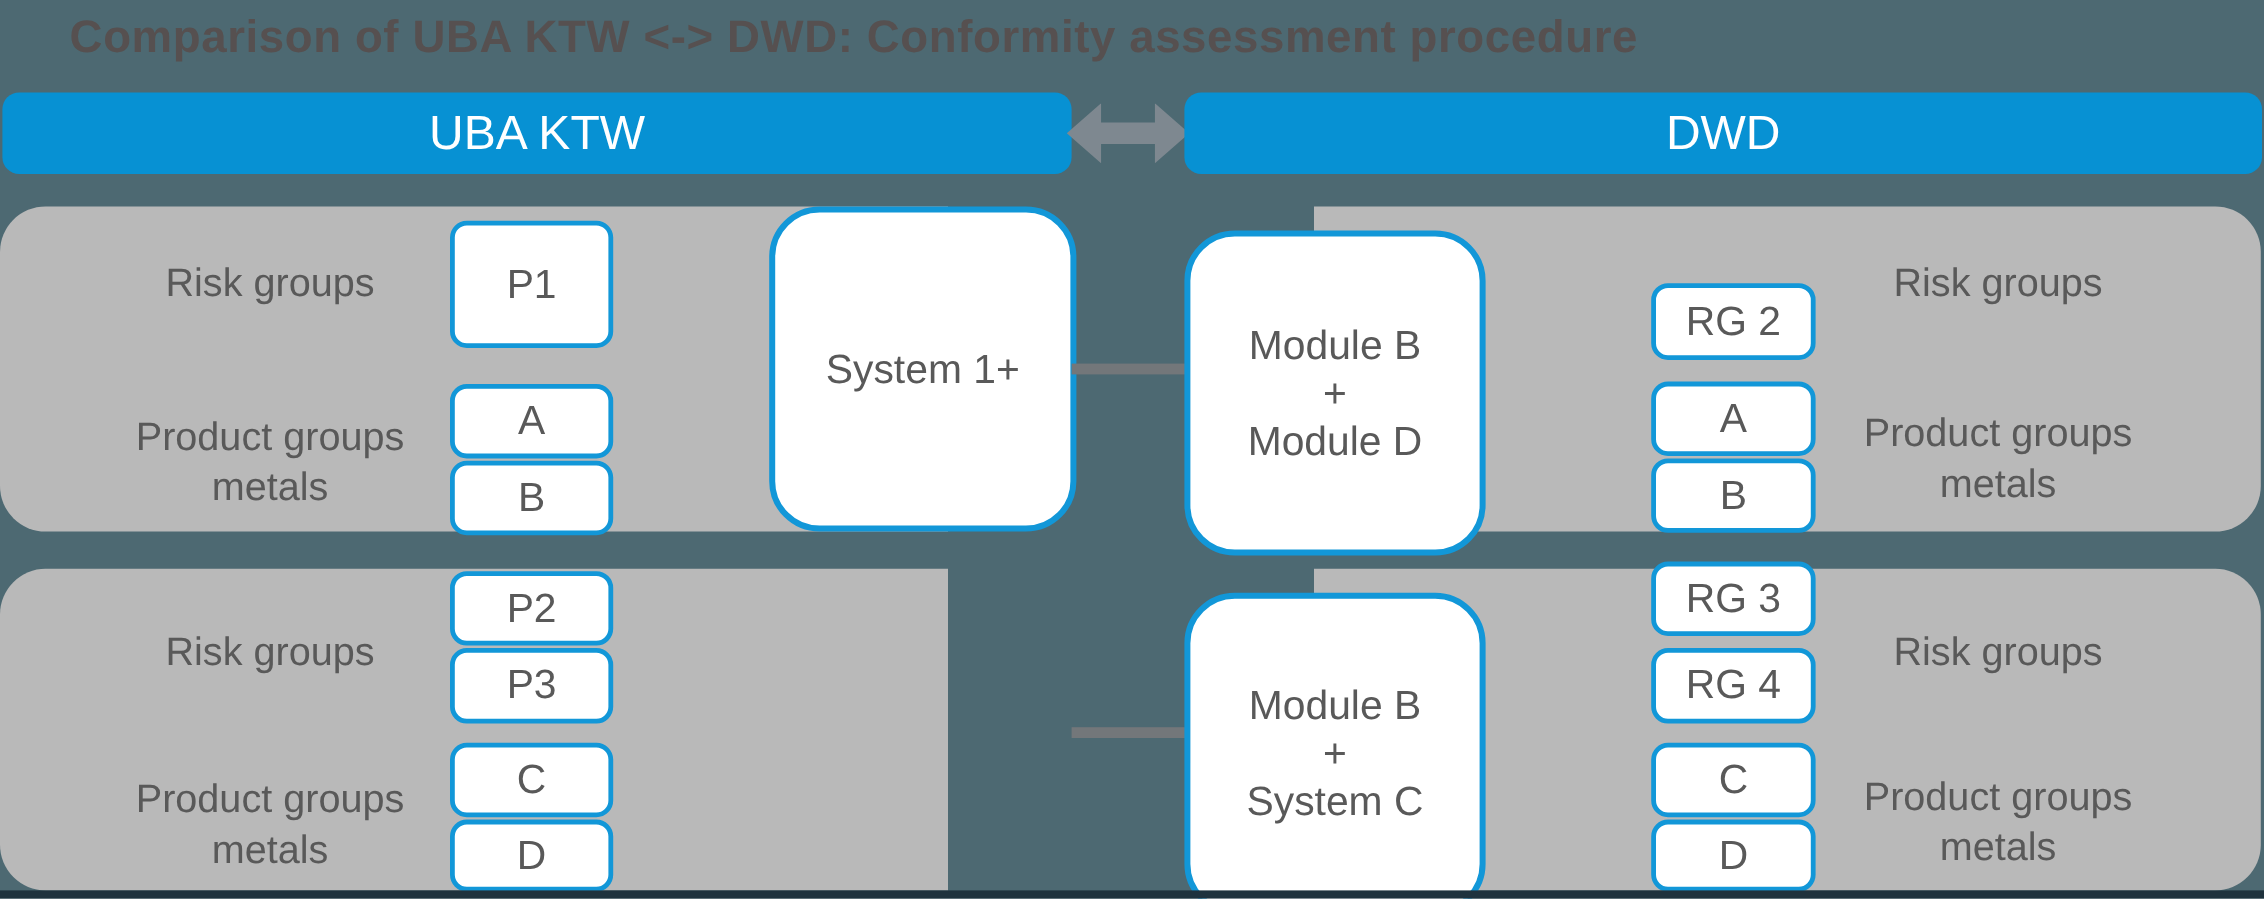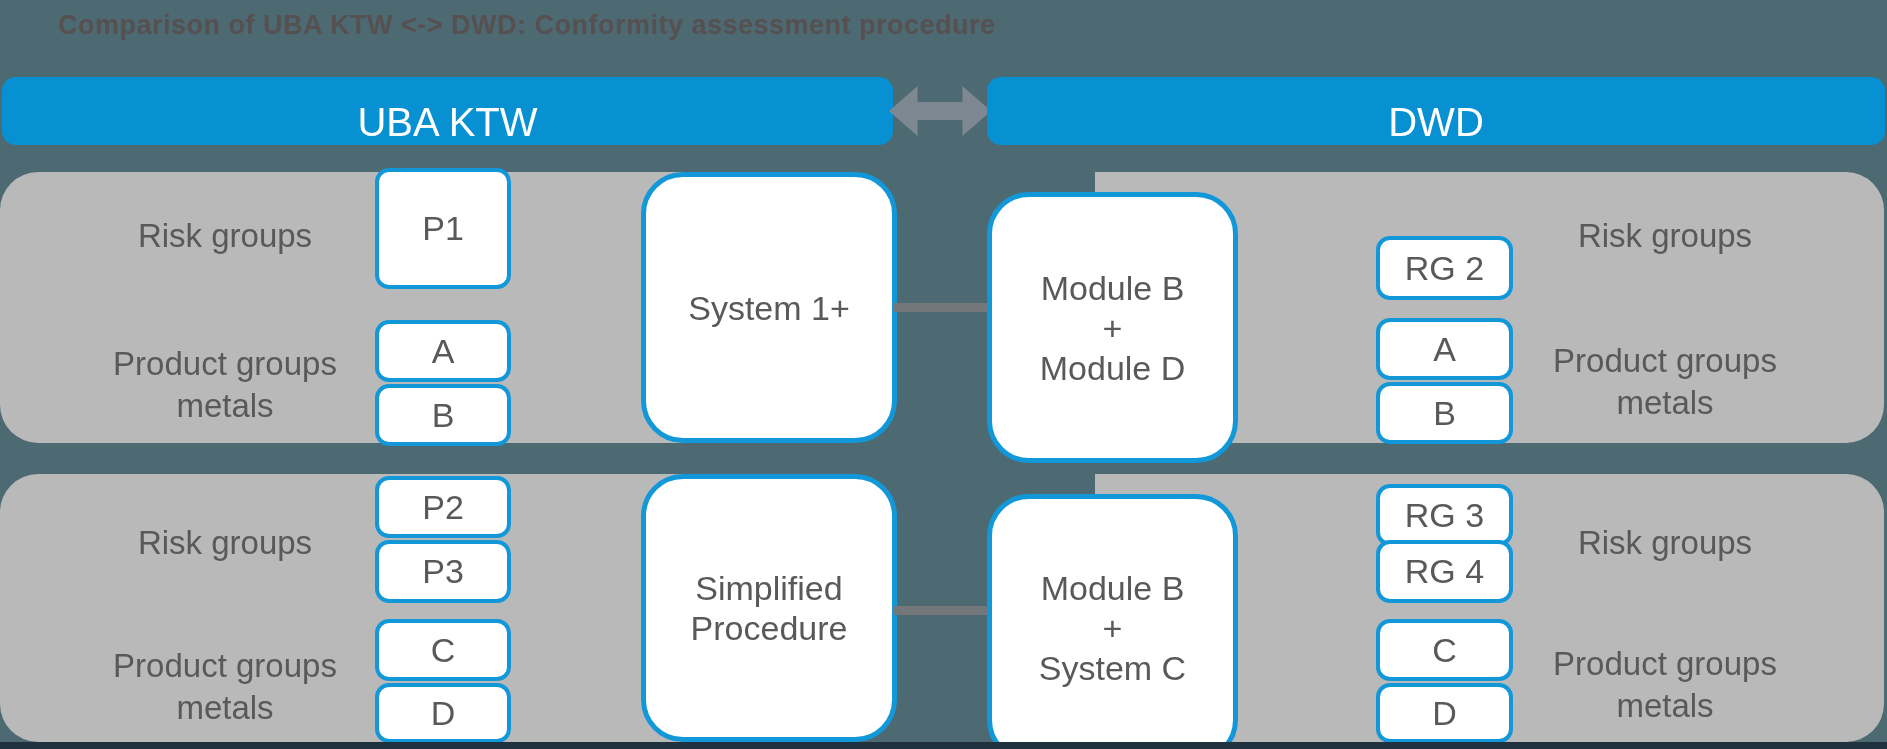--- a/index.html
+++ b/index.html
@@ -5,24 +5,24 @@
   :root{
     --blue:#0791d3; --border-blue:#1297d8; --band-gray:#b9b9b9; --bg-slate:#4d6972;
     --bottom-strip:#1f323d; --text-gray:#595959; --title-gray:#565050;
     --connector-gray:#73777a; --arrow-gray:#7e8890; --box-white:#ffffff;
   }
   *{box-sizing:border-box;margin:0;padding:0;}
   html,body{background:#fff;}
   body{font-family:"Liberation Sans",sans-serif;}
   .canvas{position:relative;width:1887px;height:749px;background:var(--bg-slate);overflow:hidden;}
 
-  .title{position:absolute;left:58px;top:10px;font-size:27px;font-weight:bold;color:var(--title-gray);white-space:nowrap;letter-spacing:0.5px;}
+  .title{position:absolute;left:58px;top:10px;font-size:38px;font-weight:bold;color:var(--title-gray);white-space:nowrap;letter-spacing:0.5px;}
 
   .bar{position:absolute;top:77px;height:68px;background:var(--blue);border-radius:14px;
-       display:flex;align-items:flex-end;justify-content:center;color:#fff;font-size:40px;}
+       display:flex;align-items:center;justify-content:center;color:#fff;font-size:40px;}
   #bar-left{left:2px;width:891px;}
   #bar-right{left:987px;width:898px;}
 
   .arrow{position:absolute;left:889px;top:86px;width:102px;height:50px;background:var(--arrow-gray);
          clip-path:polygon(0% 50%,28% 0%,28% 32%,72% 32%,72% 0%,100% 50%,72% 100%,72% 68%,28% 68%,28% 100%);}
 
   .band{position:absolute;background:var(--band-gray);}
   .band.left{left:0;width:790px;border-radius:38px 0 0 38px;}
   .band.right{left:1095px;width:789px;border-radius:0 38px 38px 0;}
   .band.r1{top:172px;height:271px;}
@@ -67,21 +67,21 @@
     <span>DWD</span>
   </div>
 
   <div class="band left r1"></div>
   <div class="band right r1"></div>
   <div class="band left r2"></div>
   <div class="band right r2"></div>
 
   <div class="lbl lcol" style="top:215px">Risk groups</div>
 
-  <div class="sbox lcol" style="top:168px;height:121px">
+  <div class="sbox lcol" style="top:184px;height:106px">
     <span>P1</span>
   </div>
 
   <div class="lbl lcol" style="top:343px">
     <div>Product groups</div>
     <div>metals</div>
   </div>
 
   <div class="sbox lcol" style="top:320px;height:62px">
     <span>A</span>
@@ -138,38 +138,32 @@
     <div>metals</div>
   </div>
 
   <div class="sbox lcol" style="top:619px;height:62px">
     <span>C</span>
   </div>
   <div class="sbox lcol" style="top:683px;height:60px">
     <span>D</span>
   </div>
 
-  <div class="bigbox" id="simplified">
-    <div>
-      <div>Simplified</div>
-      <div>Procedure</div>
-    </div>
-  </div>
 
   <div class="connector" id="conn2"></div>
 
   <div class="bigbox" id="module2">
     <div>
       <div>Module B</div>
       <div>+</div>
       <div>System C</div>
     </div>
   </div>
 
-  <div class="sbox rcol" style="top:484px;height:62px">
+  <div class="sbox rcol" style="top:468px;height:62px">
     <span>RG 3</span>
   </div>
   <div class="sbox rcol" style="top:540px;height:63px">
     <span>RG 4</span>
   </div>
 
   <div class="lbl rcol" style="top:522px">Risk groups</div>
 
   <div class="sbox rcol" style="top:619px;height:62px">
     <span>C</span>

